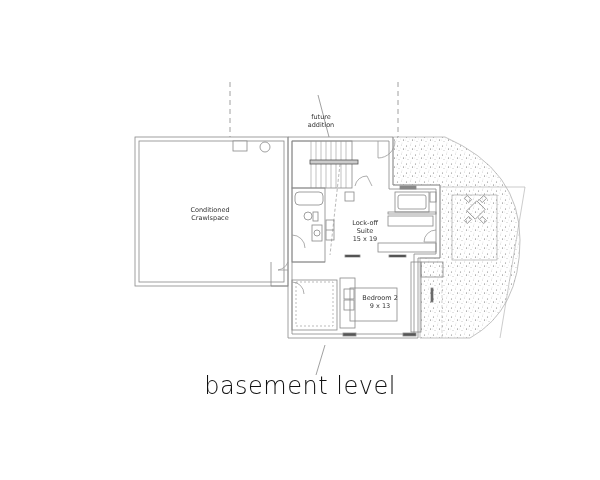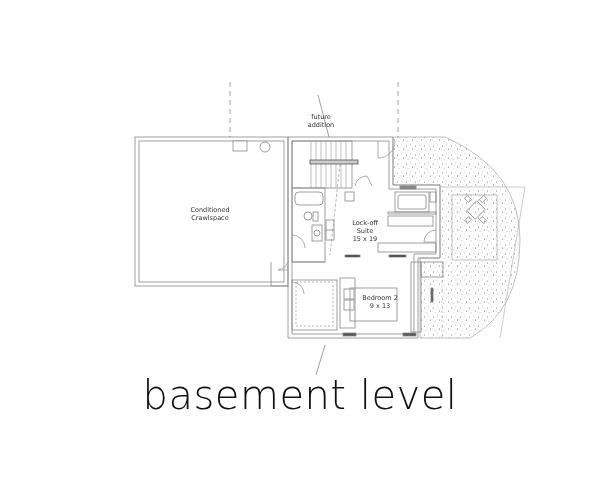--- a/index.html
+++ b/index.html
@@ -1,19 +1,19 @@
 <!DOCTYPE html>
 <html><head>
 <meta charset="utf-8">
 <style>
   html, body { margin: 0; padding: 0; background: #ffffff; }
   body { width: 600px; height: 480px; position: relative; overflow: hidden; font-family: "DejaVu Sans", sans-serif; }
   svg { position: absolute; left: 0; top: 0; }
   .lbl { position: absolute; font-family: "DejaVu Sans", sans-serif; font-size: 6.5px; color: #333; text-align: center; line-height: 8px; white-space: nowrap; }
-  .title { position: absolute; left: 0; width: 600px; top: 372px; text-align: center; font-family: "DejaVu Sans", sans-serif; font-size: 40px; color: #111; letter-spacing: 0.5px; font-weight: 300; }
+  .title { position: absolute; left: 0; width: 600px; top: 372px; text-align: center; font-family: "DejaVu Sans", sans-serif; font-size: 24px; color: #111; letter-spacing: 0.5px; font-weight: 300; }
 </style>
 </head>
 <body>
 
 <svg width="600" height="480" viewBox="0 0 600 480">
   <defs>
     <pattern id="gravel" width="9" height="9" patternUnits="userSpaceOnUse">
       <rect width="9" height="9" fill="#fff"></rect>
       <circle cx="1.5" cy="2" r="0.55" fill="#777"></circle>
       <circle cx="5.5" cy="1" r="0.4" fill="#999"></circle>

